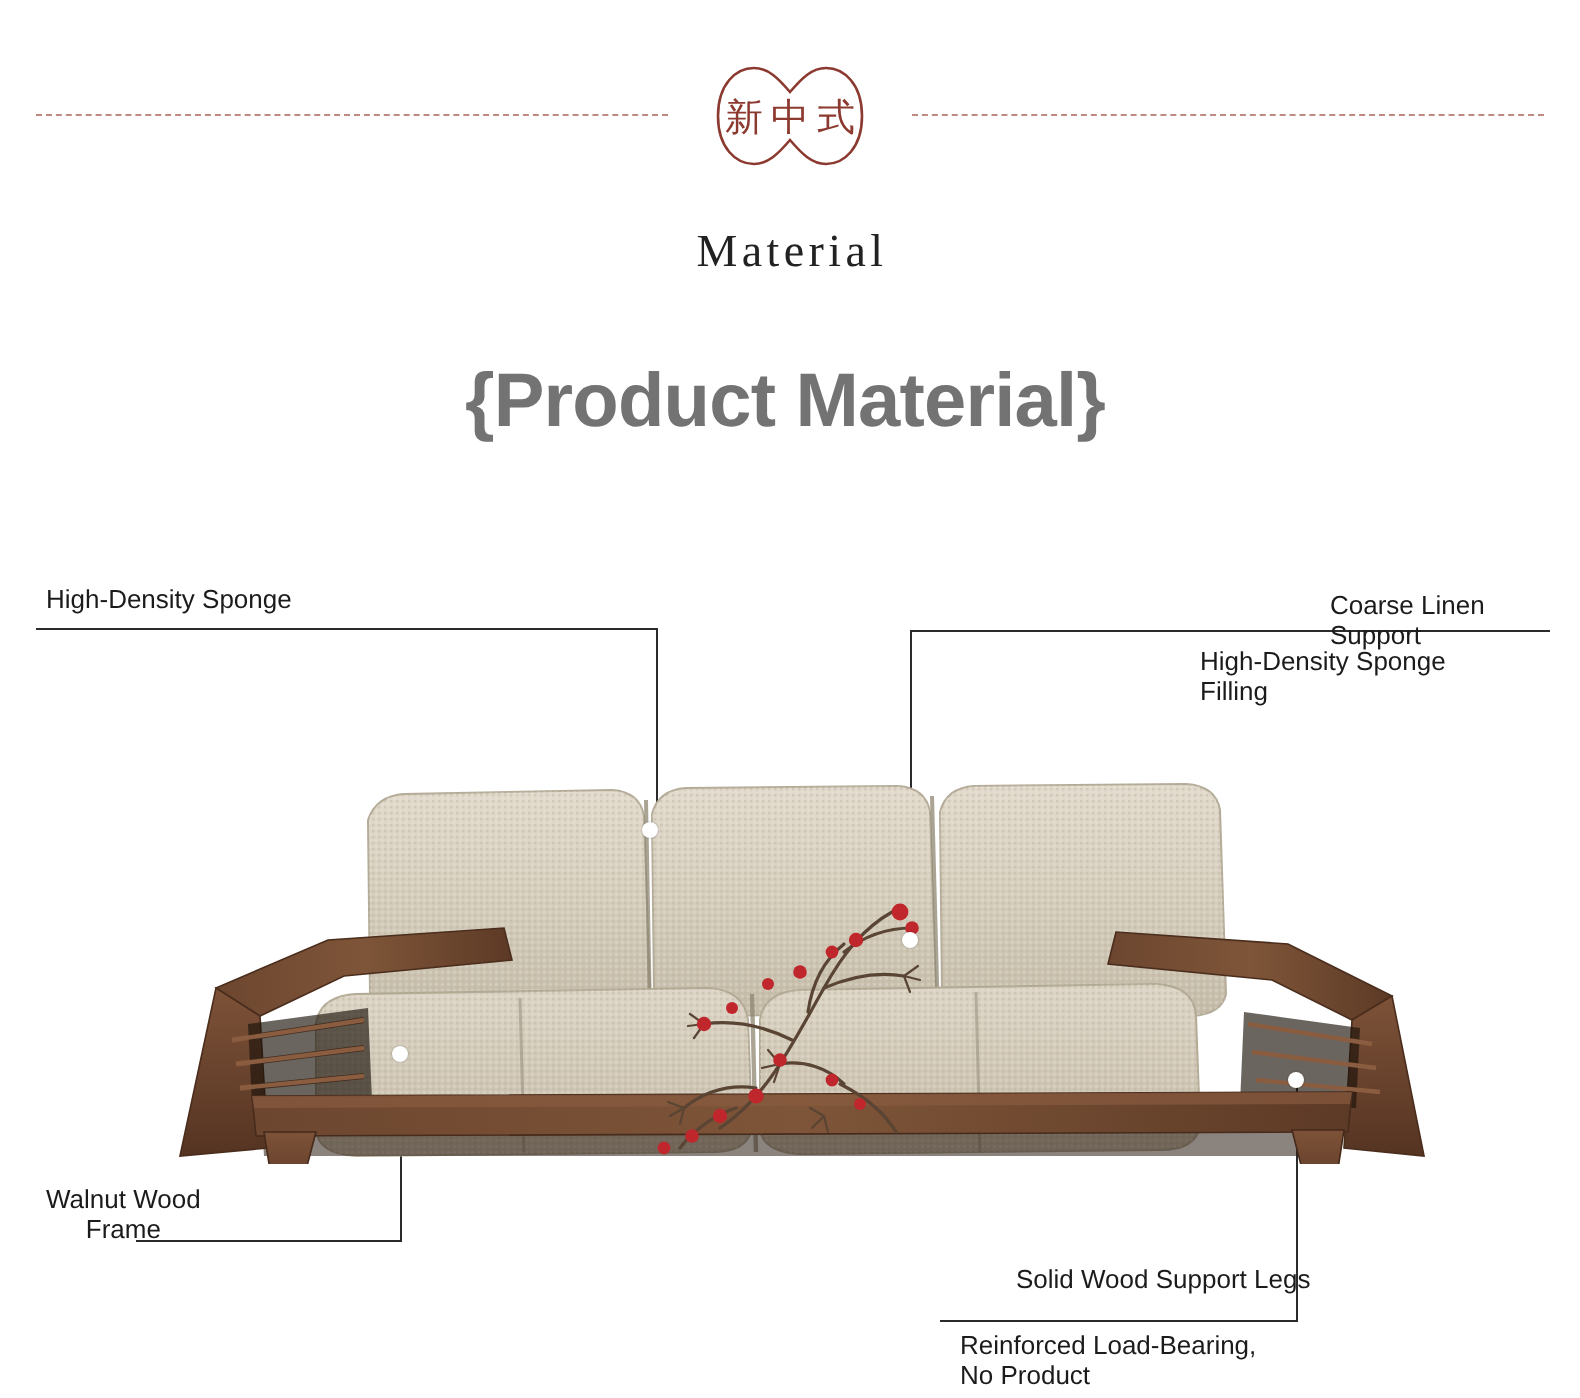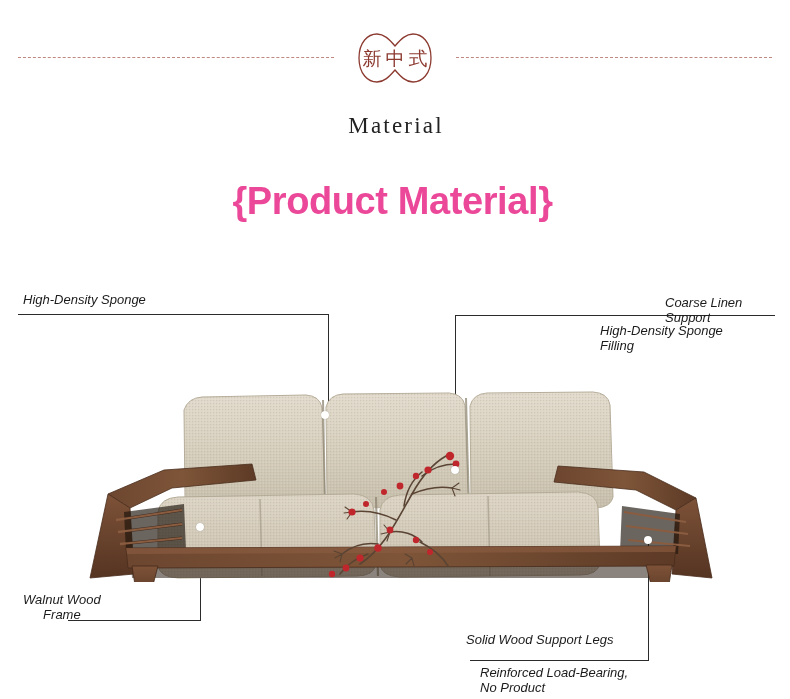--- a/index.html
+++ b/index.html
@@ -61,38 +61,37 @@
   }
   #title-main {
     position: absolute;
     left: 0; top: 180px;
     width: 785px;
     text-align: center;
     font-family: "Liberation Sans", sans-serif;
     font-weight: bold;
     font-size: 38px;
     letter-spacing: -0.4px;
-    color: #ec4899;
+    color: #737373;
   }
 
   
   .callout-text {
     position: absolute;
     font-family: "Liberation Sans", sans-serif;
     font-size: 13px;
     line-height: 15px;
     color: #1b1b1b;
     white-space: pre-line;
-    font-style: italic;
   }
   #lbl-sponge      { left: 23px;  top: 292px; }
   #lbl-walnut      { left: 23px;  top: 592px; text-align: center; }
   #lbl-linen       { left: 665px; top: 295px; }
   #lbl-filling     { left: 600px; top: 323px; }
-  #lbl-legs        { left: 466px; top: 632px; text-align: right; }
+  #lbl-legs        { left: 508px; top: 632px; text-align: right; }
   #lbl-reinforced  { left: 480px; top: 665px; }
 
   
   .rule-h {
     position: absolute;
     height: 0;
     border-top: 1px solid #2b2b2b;
   }
   .rule-v {
     position: absolute;

